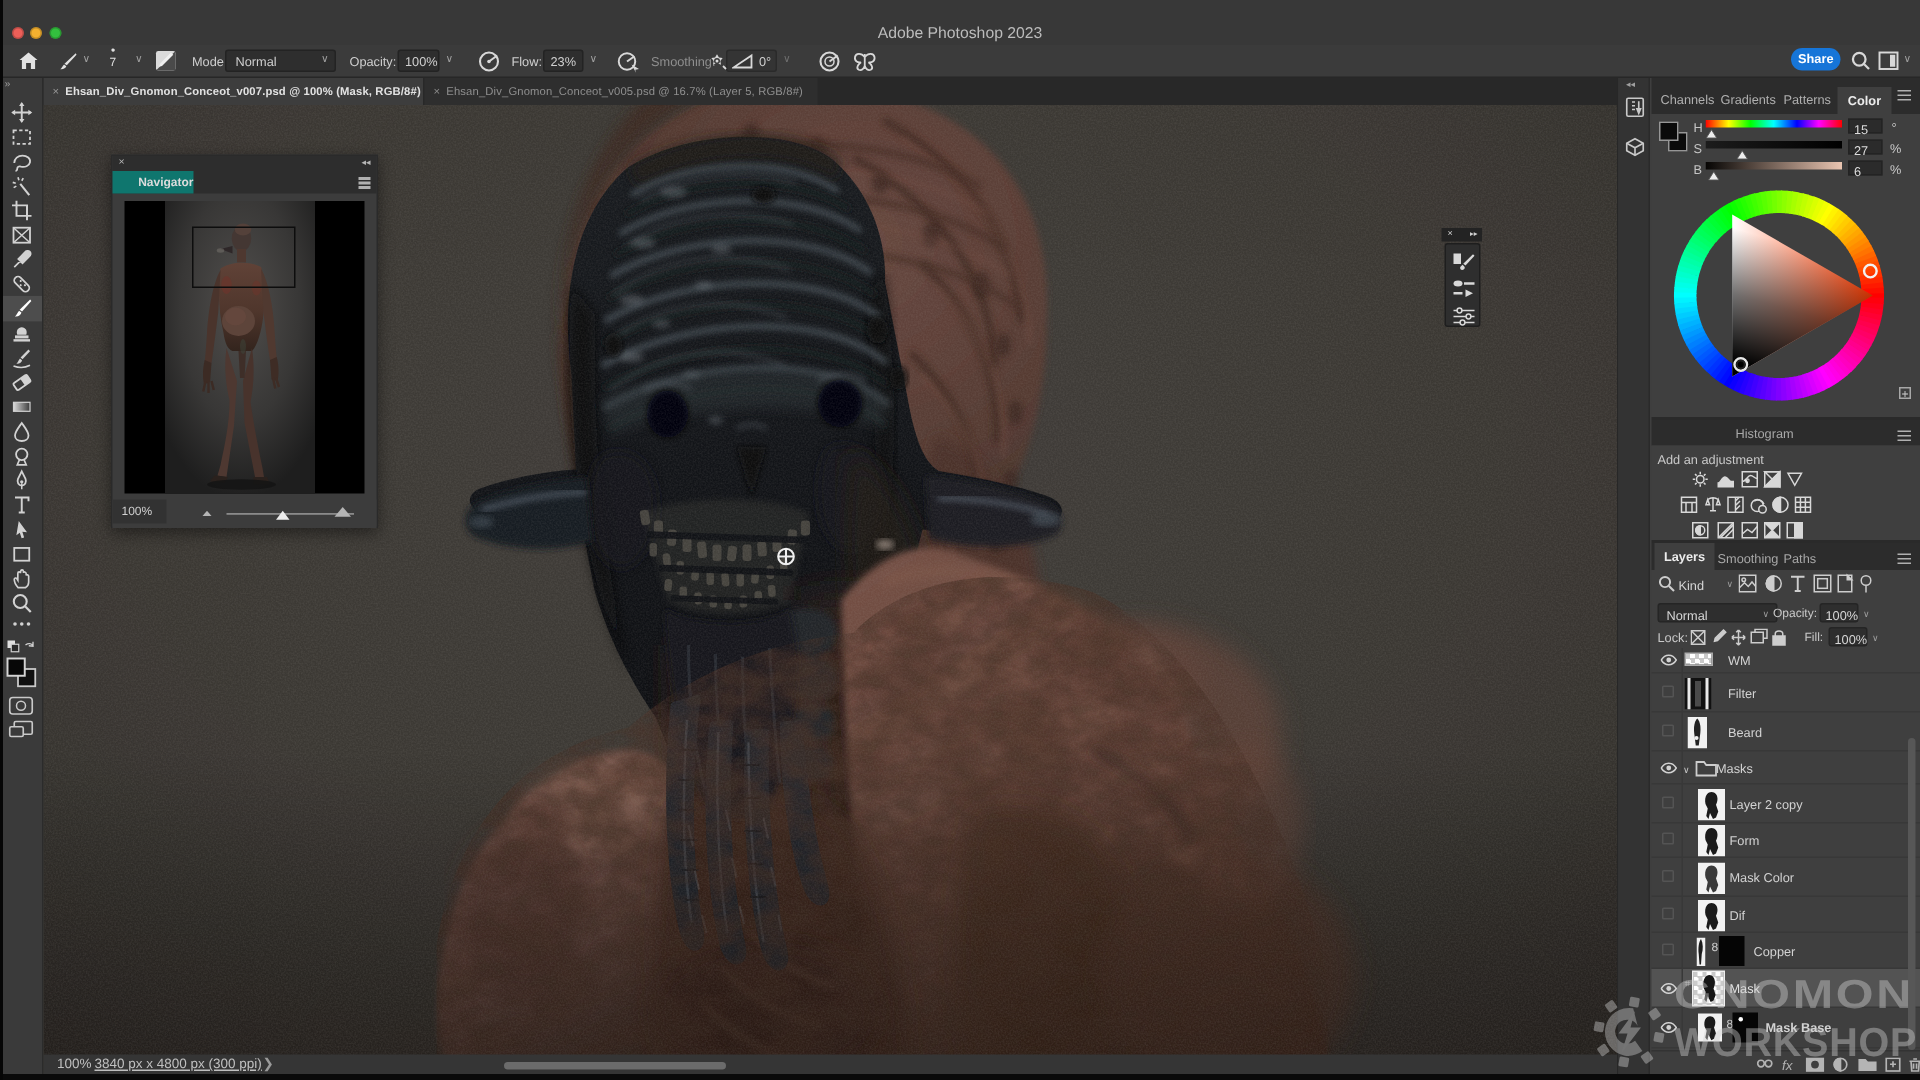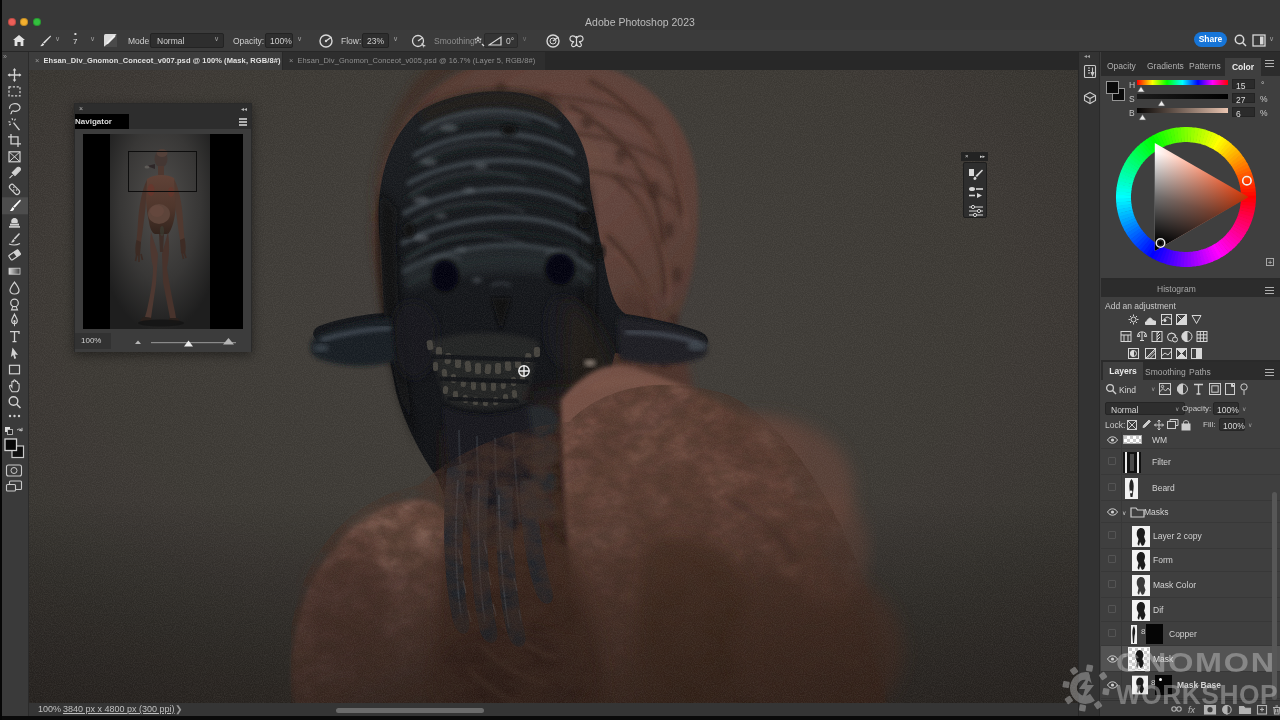--- a/index.html
+++ b/index.html
@@ -540,21 +540,21 @@
     </g>
   </svg>
   </div>
 
   <div class="abs" id="navigator" style="left:74px;top:103px;width:178px;height:249px;background:#3c3c3c;box-shadow:0 3px 10px rgba(0,0,0,0.45);border:1px solid #2a2a2a;">
     <div class="abs" style="left:0;top:0;width:176px;height:10px;background:#2d2d2d;color:#b5b5b5;">
       <span style="position:absolute;left:4px;top:1px;font-size:7px;line-height:8px;">×</span>
       <span style="position:absolute;right:4px;top:1px;font-size:6px;line-height:8px;">◂◂</span>
     </div>
     <div class="abs" style="left:0;top:10px;width:176px;height:15px;background:#2d2d2d;">
-      <span style="position:absolute;left:0;top:0;width:54px;height:15px;background:#000000;color:#dcdcdc;font-size:8px;font-weight:bold;line-height:15px;text-align:left;">Navigator</span>
+      <span style="position:absolute;left:0;top:0;width:54px;height:15px;background:#0f766e;color:#dcdcdc;font-size:8px;font-weight:bold;line-height:15px;text-align:right;">Navigator</span>
       <span style="position:absolute;right:4px;top:4px;width:8px;height:1.5px;background:#b0b0b0;box-shadow:0 3px 0 #b0b0b0,0 6px 0 #b0b0b0;"></span>
     </div>
     <div class="abs" style="left:8px;top:30px;width:160px;height:195px;background:#000;">
       <svg width="160" height="195" viewBox="0 0 160 195">
         <defs>
           <radialGradient id="navbg" cx="50%" cy="36%" r="66%">
             <stop offset="0%" stop-color="#514f4d"></stop>
             <stop offset="60%" stop-color="#383736"></stop>
             <stop offset="100%" stop-color="#1e1e1e"></stop>
           </radialGradient>
@@ -626,21 +626,21 @@
       </svg>
     <svg class="abs" style="left:4px;top:39px" width="14" height="14" viewBox="0 0 14 14">
         <g stroke="#c9c9c9" fill="none" stroke-width="1.1">
           <path d="M 7,1.5 L 12.5,4.5 L 12.5,9.5 L 7,12.5 L 1.5,9.5 L 1.5,4.5 Z"></path>
           <path d="M 1.5,4.5 L 7,7.5 L 12.5,4.5 M 7,7.5 L 7,12.5"></path>
         </g>
       </svg>
 
     <div class="abs" style="left:22px;top:0px;width:180px;height:24px;background:#2c2c2c;"></div>
     <div class="abs" style="left:24px;top:6px;height:18px;color:#b0b0b0;">
-      <span class="abs" style="left:4px;top:3px;">Opacity</span>
+      <span class="abs" style="left:4px;top:3px;">Channels</span>
       <span class="abs" style="left:44px;top:3px;">Gradients</span>
       <span class="abs" style="left:86px;top:3px;">Patterns</span>
       <span class="abs" style="left:122px;top:0px;width:36px;height:18px;background:#3f3f3f;color:#ececec;font-weight:bold;text-align:center;line-height:18px;">Color</span>
     </div>
     <span class="abs" style="left:186px;top:8px;width:9px;height:1.4px;background:#b0b0b0;box-shadow:0 3px 0 #b0b0b0,0 6px 0 #b0b0b0;"></span>
     <div class="abs" style="left:22px;top:24px;width:180px;height:202px;background:#3f3f3f;">
 
       <div class="abs" style="left:5px;top:5px;width:13px;height:13px;background:#0a0a0a;border:1.5px solid #969696;z-index:2;"></div>
       <div class="abs" style="left:11px;top:12px;width:13px;height:13px;background:#0a0a0a;border:1.5px solid #969696;"></div>
 

